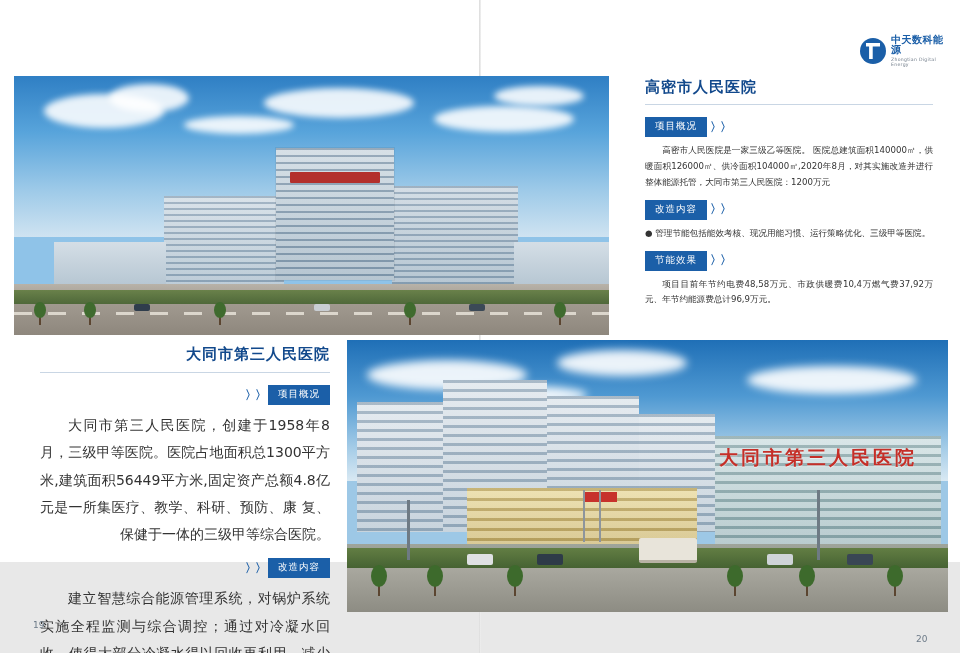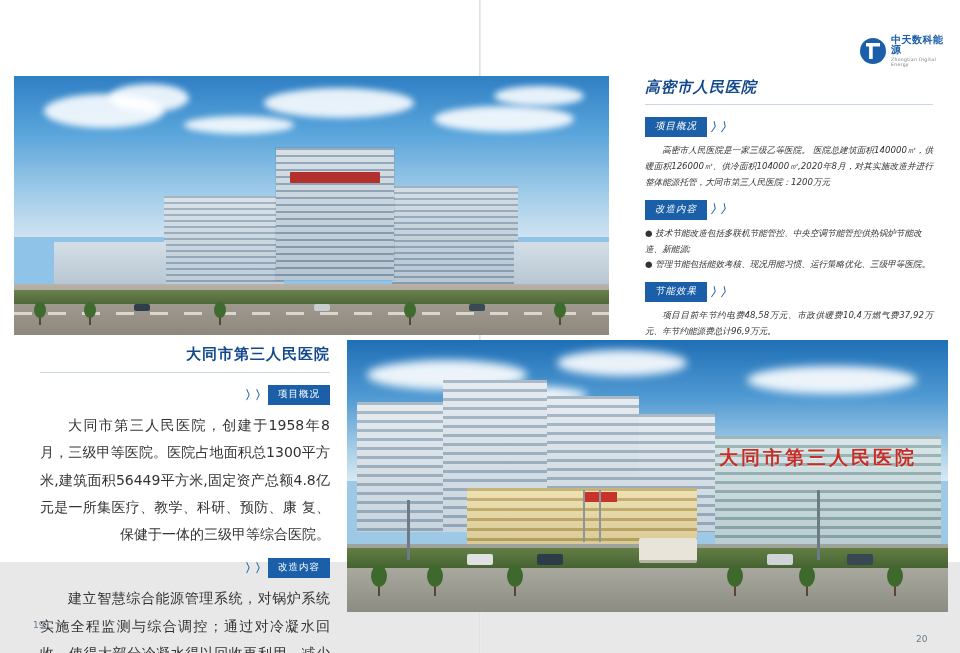--- a/index.html
+++ b/index.html
@@ -93,21 +93,21 @@
   }
   .car{position:absolute;top:228px;width:16px;height:7px;border-radius:2px;background:#e9e9ea;}
   .car2{left:120px;background:#2f3d4c;}
   .car3{left:300px;background:#c8cdd2;}
   .car4{left:455px;background:#3b4957;}
   .tree{position:absolute;bottom:10px;width:12px;height:26px;}
   .tree:before{content:"";position:absolute;left:5px;bottom:0;width:2px;height:10px;background:#5b4530;}
   .tree:after{content:"";position:absolute;left:0;bottom:7px;width:12px;height:16px;border-radius:50%;background:#3f6b2e;}
 
   
-  .rcol{position:absolute;left:645px;top:78px;width:288px;font-style:italic;}
+  .rcol{position:absolute;left:645px;top:78px;width:288px;}
   .r-title{
     font-size:15px;color:#12498c;font-weight:bold;letter-spacing:1px;
     padding-bottom:7px;border-bottom:1px solid #c9d6e4;margin-bottom:12px;
   }
   .tagwrap{display:flex;align-items:center;margin:9px 0 6px 0;}
   .tag{
     background:#1b5fa8;color:#fff;font-size:9.5px;letter-spacing:1px;
     padding:3px 10px 4px 10px;position:relative;
   }
   .tag-arrow{
@@ -236,21 +236,20 @@
     <div class="tagwrap">
       <span class="tag">项目概况</span>
       <span class="tag-arrow">〉〉</span>
     </div>
     <div class="body-txt">高密市人民医院是一家三级乙等医院。 医院总建筑面积140000㎡，供暖面积126000㎡、供冷面积104000㎡,2020年8月，对其实施改造并进行整体能源托管，大同市第三人民医院：1200万元</div>
 
     <div class="tagwrap">
       <span class="tag">改造内容</span>
       <span class="tag-arrow">〉〉</span>
     </div>
-    <div class="bullet">● 技术节能改造包括多联机节能管控、中央空调节能管控供热锅炉节能改造、新能源;</div>
     <div class="bullet">● 管理节能包括能效考核、现况用能习惯、运行策略优化、三级甲等医院。</div>
 
     <div class="tagwrap">
       <span class="tag">节能效果</span>
       <span class="tag-arrow">〉〉</span>
     </div>
     <div class="body-txt">项目目前年节约电费48,58万元、市政供暖费10,4万燃气费37,92万元、年节约能源费总计96,9万元。</div>
   </div>
 
   <div class="lcol">

